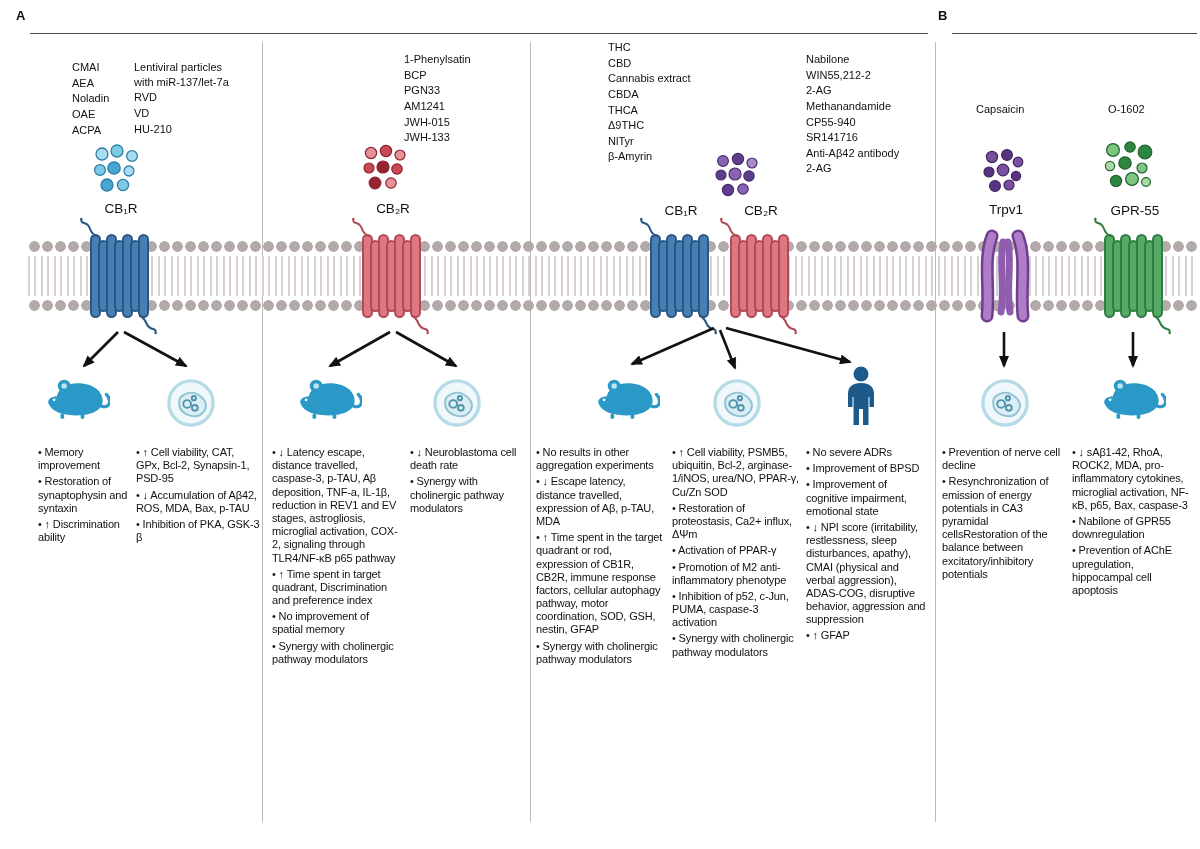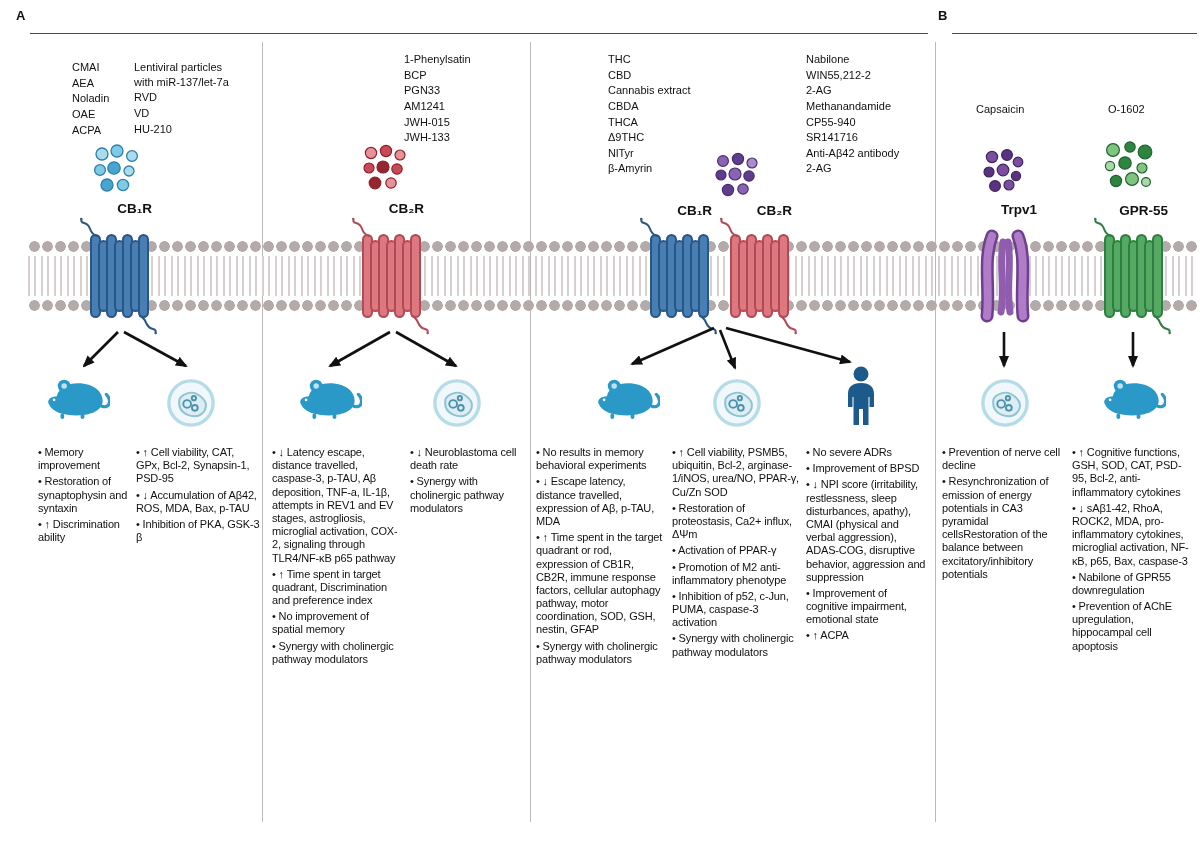--- a/index.html
+++ b/index.html
@@ -6,21 +6,21 @@
   html,body { width:1200px; height:849px; }
   body { position:relative; background:#fff; font-family:"Liberation Sans", sans-serif; color:#111; overflow:hidden; }
   .abs { position:absolute; }
   .panel-label { position:absolute; font-weight:bold; font-size:13px; }
   .topline { position:absolute; border-top:1.6px solid #4a4a4a; height:0; }
   .divider { position:absolute; top:42px; height:780px; width:1px; background:#b9b9b9; }
 
   .lig { position:absolute; font-size:11px; line-height:1.33; }
   .lig-line { margin-bottom:1px; }
 
-  .receptor-label { position:absolute; font-weight:bold; font-size:13.5px; text-align:right; }
+  .receptor-label { position:absolute; font-weight:normal; font-size:13.5px; text-align:center; }
 
   .membrane {
     position:absolute; left:28px; top:240px; width:1169px; height:72px; z-index:1;
     background-image:
       radial-gradient(circle at 6.5px 6.5px, #b4aaaa 5px, rgba(0,0,0,0) 5.6px),
       radial-gradient(circle at 6.5px 6.5px, #b4aaaa 5px, rgba(0,0,0,0) 5.6px),
       repeating-linear-gradient(90deg, #d8d0d0 0px, #d8d0d0 1.8px, rgba(0,0,0,0) 1.8px, rgba(0,0,0,0) 6.5px);
     background-size: 13px 13px, 13px 13px, 100% 40px;
     background-position: 0 0, 0 100%, 0 16px;
     background-repeat: repeat-x, repeat-x, no-repeat;
@@ -102,21 +102,21 @@
     <div class="lig-line">HU-210</div>
   </div>
 <div class="lig" style="left:404px;top:52px">
     <div class="lig-line">1-Phenylsatin</div>
     <div class="lig-line">BCP</div>
     <div class="lig-line">PGN33</div>
     <div class="lig-line">AM1241</div>
     <div class="lig-line">JWH-015</div>
     <div class="lig-line">JWH-133</div>
   </div>
-<div class="lig" style="left:608px;top:52px">
+<div class="lig" style="left:608px;top:40px">
     <div class="lig-line">THC</div>
     <div class="lig-line">CBD</div>
     <div class="lig-line">Cannabis extract</div>
     <div class="lig-line">CBDA</div>
     <div class="lig-line">THCA</div>
     <div class="lig-line">Δ9THC</div>
     <div class="lig-line">NlTyr</div>
     <div class="lig-line">β-Amyrin</div>
   </div>
 <div class="lig" style="left:806px;top:52px;width:126px">
@@ -354,52 +354,51 @@
     <div class="fx-item">Memory improvement</div>
     <div class="fx-item">Restoration of synaptophysin and syntaxin</div>
     <div class="fx-item">↑ Discrimination ability</div>
   </div>
 <div class="fx" style="left:136px;top:446px;width:124px">
     <div class="fx-item">↑ Cell viability, CAT, GPx, Bcl-2, Synapsin-1, PSD-95</div>
     <div class="fx-item">↓ Accumulation of Aβ42, ROS, MDA, Bax, p-TAU</div>
     <div class="fx-item">Inhibition of PKA, GSK-3 β</div>
   </div>
 <div class="fx" style="left:272px;top:446px;width:130px">
-    <div class="fx-item">↓ Latency escape, distance travelled, caspase-3, p-TAU, Aβ deposition, TNF-a, IL-1β, attempts in REV1 and EV stages, astrogliosis, microglial activation, COX-2, signaling through TLR4/NF-κB p65 pathway</div>
+    <div class="fx-item">↓ Latency escape, distance travelled, caspase-3, p-TAU, Aβ deposition, TNF-a, IL-1β, reduction in REV1 and EV stages, astrogliosis, microglial activation, COX-2, signaling through TLR4/NF-κB p65 pathway</div>
     <div class="fx-item">↑ Time spent in target quadrant, Discrimination and preference index</div>
     <div class="fx-item">No improvement of spatial memory</div>
     <div class="fx-item">Synergy with cholinergic pathway modulators</div>
   </div>
 <div class="fx" style="left:410px;top:446px;width:114px">
     <div class="fx-item">↓ Neuroblastoma cell death rate</div>
     <div class="fx-item">Synergy with cholinergic pathway modulators</div>
   </div>
 <div class="fx" style="left:536px;top:446px;width:130px">
-    <div class="fx-item">No results in memory behavioral experiments</div>
+    <div class="fx-item">No results in other aggregation experiments</div>
     <div class="fx-item">↓ Escape latency, distance travelled, expression of Aβ, p-TAU, MDA</div>
     <div class="fx-item">↑ Time spent in the target quadrant or rod, expression of CB1R, CB2R, immune response factors, cellular autophagy pathway, motor coordination, SOD, GSH, nestin, GFAP</div>
     <div class="fx-item">Synergy with cholinergic pathway modulators</div>
   </div>
 <div class="fx" style="left:672px;top:446px;width:128px">
     <div class="fx-item">↑ Cell viability, PSMB5, ubiquitin, Bcl-2, arginase-1/iNOS, urea/NO, PPAR-γ, Cu/Zn SOD</div>
     <div class="fx-item">Restoration of proteostasis, Ca2+ influx, ΔΨm</div>
     <div class="fx-item">Activation of PPAR-γ</div>
     <div class="fx-item">Promotion of M2 anti-inflammatory phenotype</div>
     <div class="fx-item">Inhibition of p52, c-Jun, PUMA, caspase-3 activation</div>
     <div class="fx-item">Synergy with cholinergic pathway modulators</div>
   </div>
 <div class="fx" style="left:806px;top:446px;width:124px">
     <div class="fx-item">No severe ADRs</div>
     <div class="fx-item">Improvement of BPSD</div>
+    <div class="fx-item">Improvement of cognitive impairment, emotional state</div>
     <div class="fx-item">↓ NPI score (irritability, restlessness, sleep disturbances, apathy), CMAI (physical and verbal aggression), ADAS-COG, disruptive behavior, aggression and suppression</div>
-    <div class="fx-item">Improvement of cognitive impairment, emotional state</div>
-    <div class="fx-item">↑ ACPA</div>
+    <div class="fx-item">↑ GFAP</div>
   </div>
 <div class="fx" style="left:942px;top:446px;width:118px">
     <div class="fx-item">Prevention of nerve cell decline</div>
     <div class="fx-item">Resynchronization of emission of energy potentials in CA3 pyramidal cellsRestoration of the balance between excitatory/inhibitory potentials</div>
   </div>
 <div class="fx" style="left:1072px;top:446px;width:120px">
-    <div class="fx-item">↑ Cognitive functions, GSH, SOD, CAT, PSD-95, Bcl-2, anti-inflammatory cytokines</div>
     <div class="fx-item">↓ sAβ1-42, RhoA, ROCK2, MDA, pro-inflammatory cytokines, microglial activation, NF-κB, p65, Bax, caspase-3</div>
     <div class="fx-item">Nabilone of GPR55 downregulation</div>
     <div class="fx-item">Prevention of AChE upregulation, hippocampal cell apoptosis</div>
   </div>
 
 </body></html>

